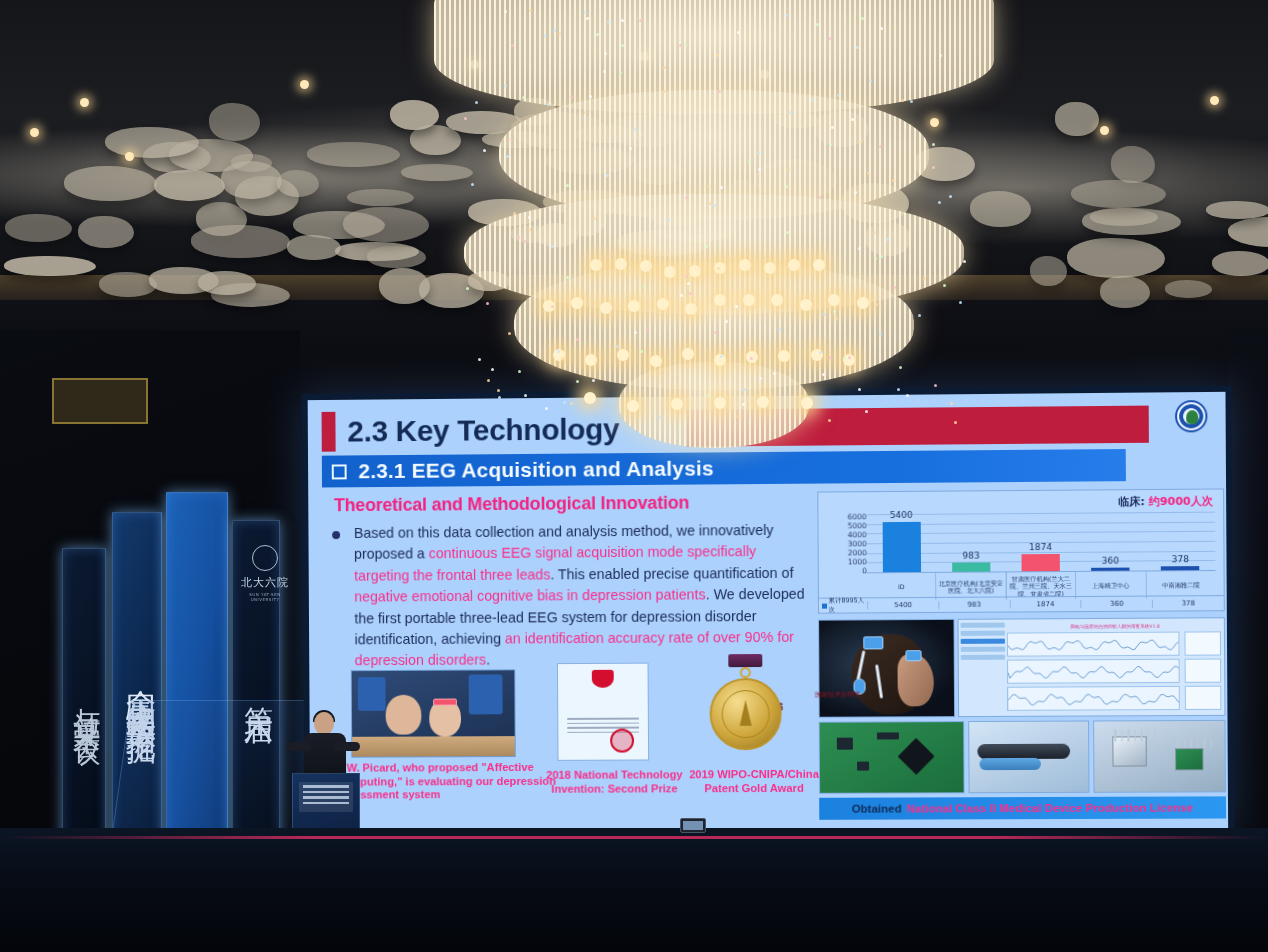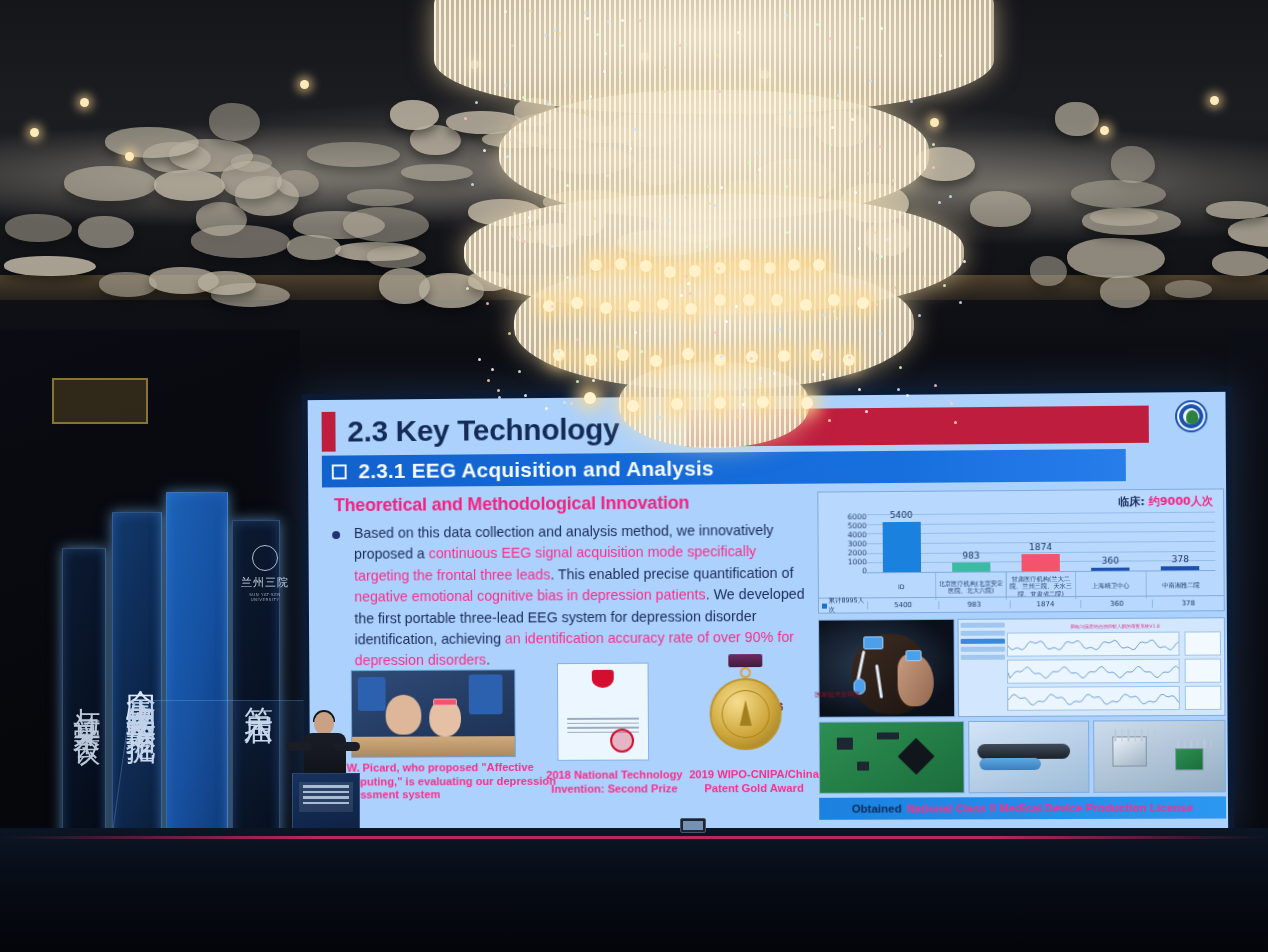--- a/index.html
+++ b/index.html
@@ -504,21 +504,21 @@
   <div class="room-right"></div>
   <div class="gold-frame"></div>
 
   <div class="banner b1 banner-edge">与计算学术会议</div>
   <div class="banner b2 banner-edge">全国生物医学数据挖掘</div>
   <div class="banner b3 banner-edge"></div>
   <div class="banner b4 banner-edge">第六届</div>
 
   <div class="banner-logo">
     <div class="mark"></div>
-    <div class="nm">兰州三院</div>
+    <div class="nm">北大六院</div>
     <div class="sub">SUN YAT-SEN UNIVERSITY</div>
   </div>
   <div class="banner-glass"></div>
 
   <div class="screen-shell">
     <div class="slide">
 
       <div class="title-bar">
         <div class="redblock"></div>
         <div class="redbar"></div>

